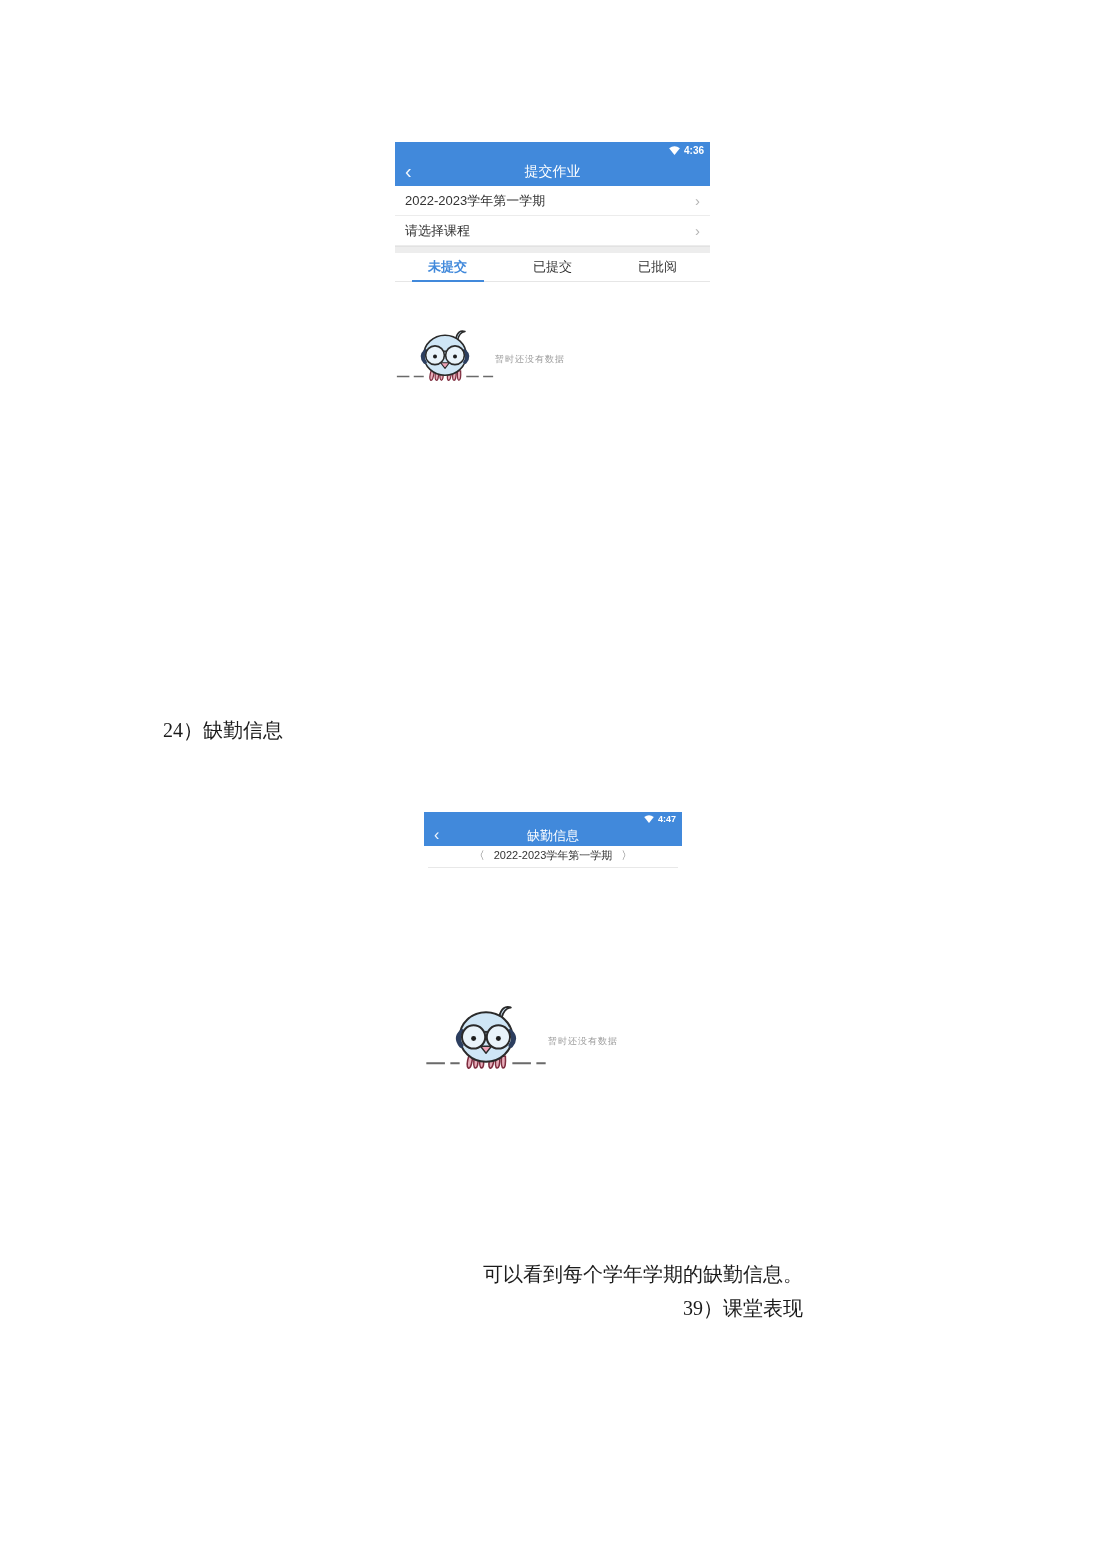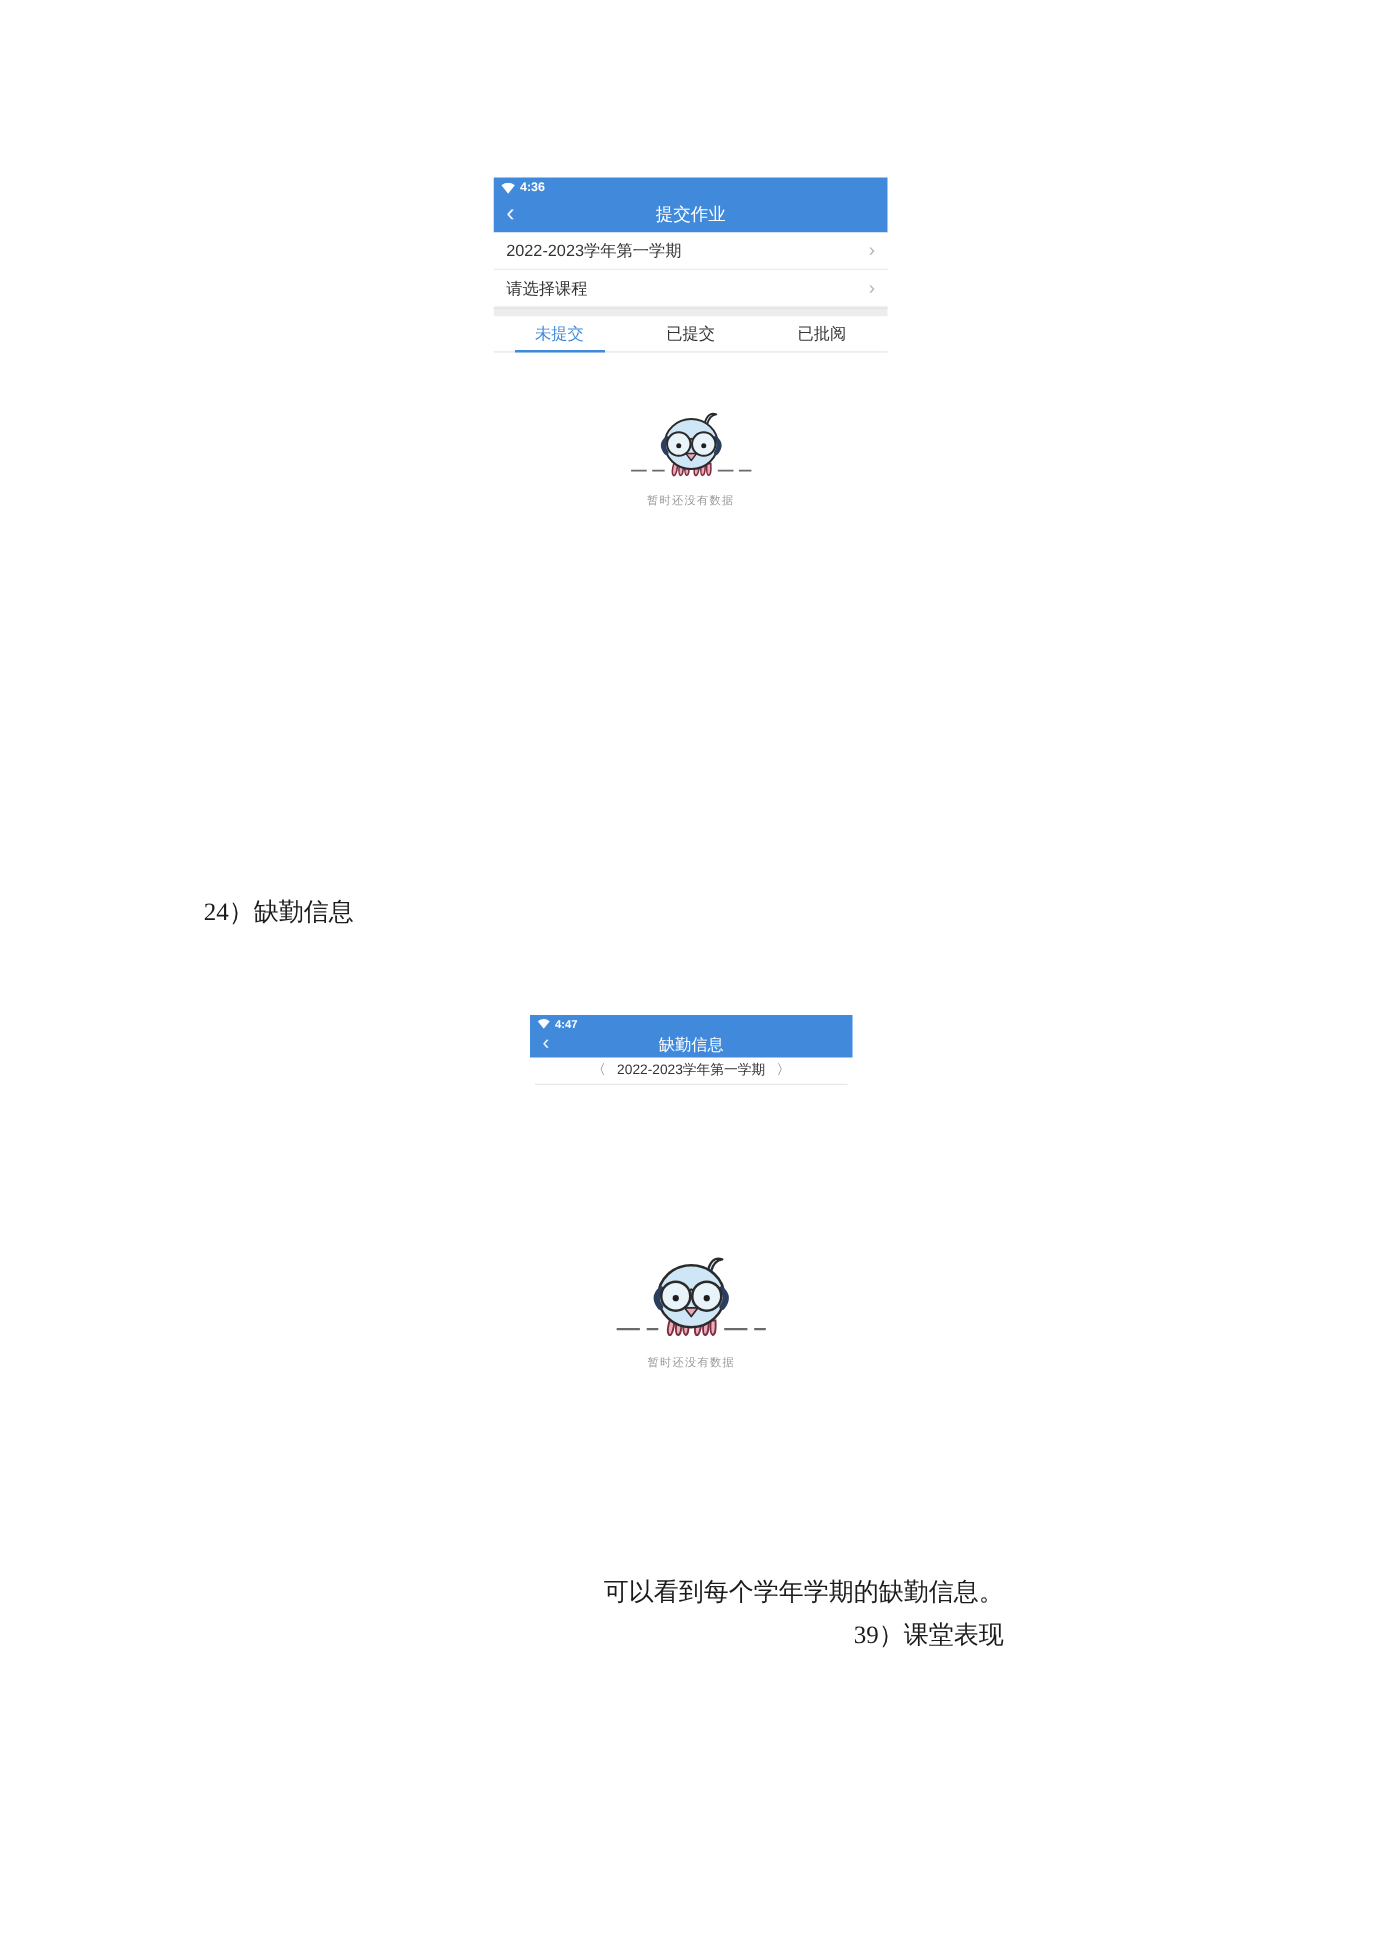--- a/index.html
+++ b/index.html
@@ -12,21 +12,21 @@
   
   .shot {
     position: absolute; background: #fff;
     font-family: "Liberation Sans", "DejaVu Sans", sans-serif;
   }
   .shot1 { left: 395px; top: 142px; width: 315px; height: 272px; }
   .shot2 { left: 424px; top: 812px; width: 258px; height: 288px; }
 
   .bluehead { background: #4189db; color: #fff; }
   .statusbar {
-    display: flex; align-items: center;
+    display: flex; justify-content: flex-end; align-items: center;
     gap: 4px; padding: 0 6px; font-size: 10px; font-weight: bold;
   }
   .shot1 .statusbar { height: 16px; }
   .shot2 .statusbar { height: 14px; font-size: 9px; }
   .wifi { display: inline-block; line-height: 0; }
 
   .navbar {
     position: relative; display: flex; align-items: center; justify-content: center;
   }
   .shot1 .navbar { height: 28px; font-size: 14px; }
@@ -45,34 +45,34 @@
   }
   .row .chev { color: #b5b5b5; font-size: 15px; line-height: 1; }
 
   .thicksep { height: 7px; background: #ededed; border-top: 1px solid #e2e2e2; }
 
   .tabs { display: flex; height: 29px; border-bottom: 1px solid #e6e6e6; }
   .tab {
     flex: 1; display: flex; align-items: center; justify-content: center;
     font-size: 13px; color: #333; position: relative;
   }
-  .tab.active { color: #4189db; }
+  .tab.active { color: #4189db; font-weight: bold; }
   .tab.active::after {
     content: ""; position: absolute; left: 50%; transform: translateX(-50%);
     bottom: -1px; width: 72px; height: 2px; background: #4189db;
   }
 
   .selector {
     display: flex; align-items: center; justify-content: center; gap: 9px;
     height: 18px; font-size: 11px; color: #333;
   }
   .selchev { color: #666; font-size: 11px; }
   .seldivider { border-bottom: 1px solid #e8e8e8; margin: 3px 4px 0 4px; }
 
-  .empty { display: flex; flex-direction: column; align-items: center; }
+  .empty { display: flex; flex-direction: row; align-items: center; }
   .shot1 .empty { margin-top: 42px; }
   .shot2 .empty { margin-top: 130px; }
   .shot1 .empty svg { width: 100px; height: 65px; }
   .shot2 .empty svg { width: 124px; height: 81px; }
   .caption {
     font-size: 9px; color: #9a9a9a; margin-top: 5px; letter-spacing: 1px;
   }
 
   
   .doc {

